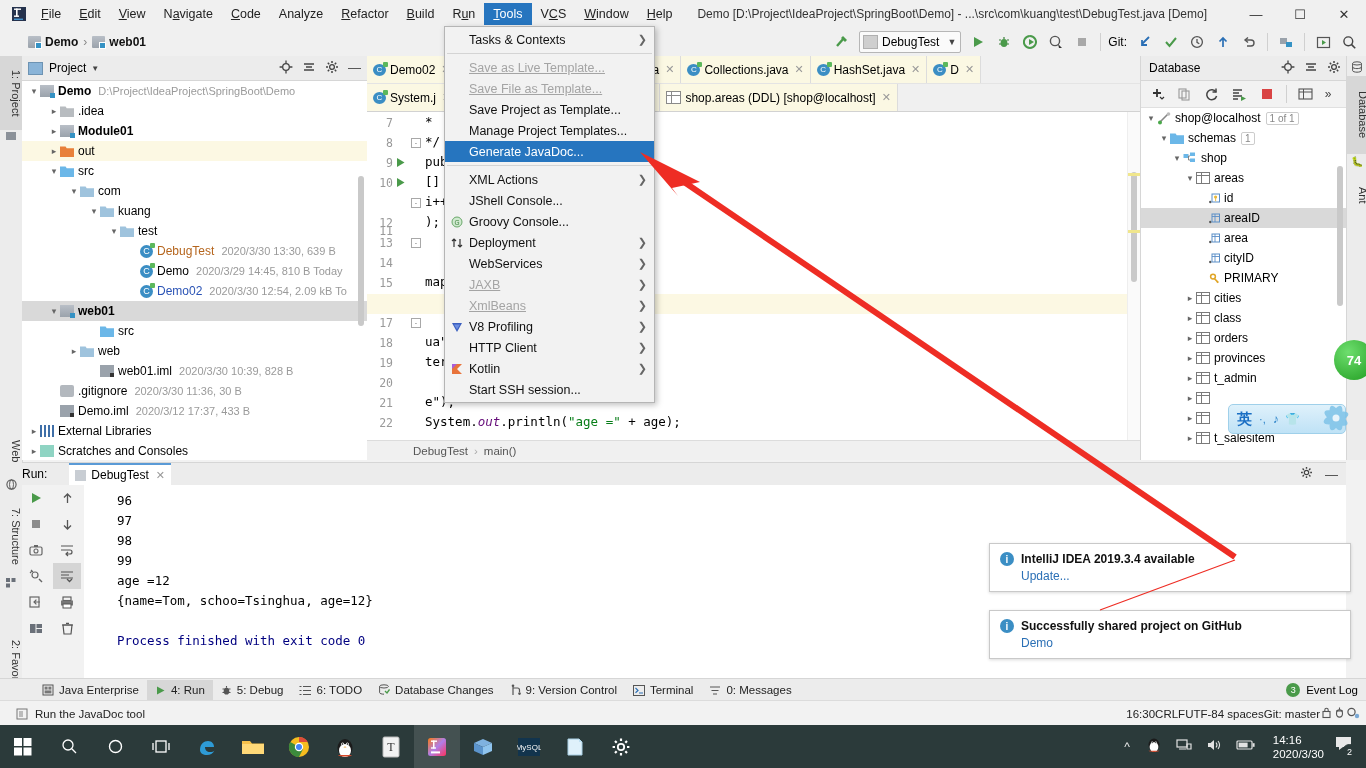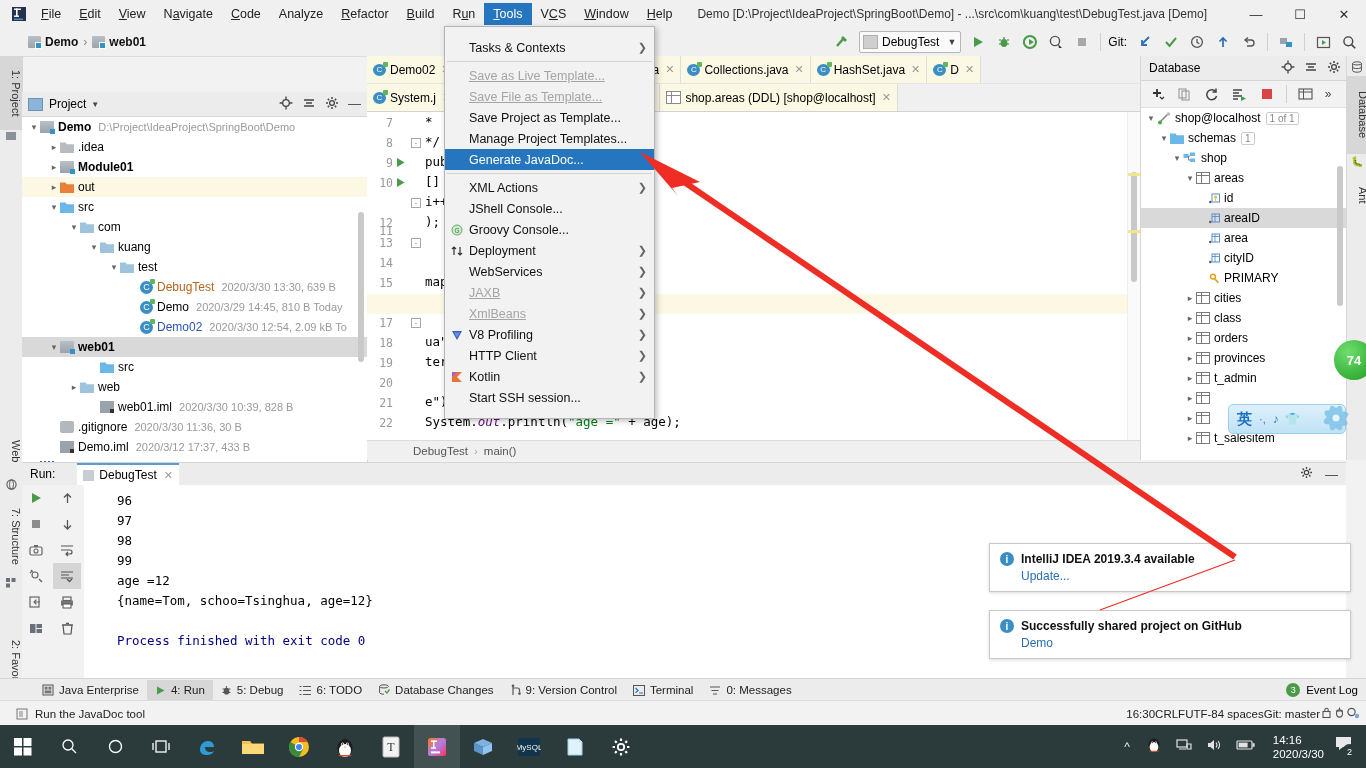--- a/index.html
+++ b/index.html
@@ -27,21 +27,21 @@
   #tb-right{position:absolute;right:0;top:0;height:28px;display:flex;align-items:center;padding-right:4px;}
   .tbtn{width:24px;height:22px;display:flex;align-items:center;justify-content:center;margin:0 1px;}
   #runcfg{display:flex;align-items:center;height:20px;border:1px solid #b6b6b6;background:#fafafa;border-radius:2px;padding:0 4px 0 3px;margin:0 4px;}
   #runcfg .lbl{font-size:12px;margin:0 8px 0 4px;}
   .vsep{width:1px;height:18px;background:#d0d0d0;margin:0 5px;}
   
   #leftstrip{left:0;top:56px;width:22px;height:622px;background:#ececec;border-right:1px solid #d6d6d6;}
   .vtab{position:absolute;left:0;width:22px;writing-mode:vertical-rl;text-orientation:mixed;font-size:11px;color:#333;padding:4px 0;text-align:center;}
   .vtab.sel{background:#d7d7d7;}
   
-  #projpanel{left:22px;top:56px;width:345px;height:404px;background:#fff;border-right:1px solid #d6d6d6;margin-top:36px;}
+  #projpanel{left:22px;top:56px;width:345px;height:404px;background:#fff;border-right:1px solid #d6d6d6;}
   #projhdr{height:24px;background:#ececec;border-bottom:1px solid #d6d6d6;display:flex;align-items:center;}
   #projhdr .t{font-size:12px;margin-left:6px;}
   .tree{position:relative;font-size:12px;}
   .trow{height:20px;display:flex;align-items:center;white-space:nowrap;overflow:hidden;}
   .trow .arrow{width:12px;text-align:center;color:#666;font-size:9px;flex:0 0 12px;}
   .ficon{width:14px;height:12px;margin-right:4px;flex:0 0 14px;}
   .folder{background:#a3c8e8;clip-path:polygon(0 12%,40% 12%,48% 28%,100% 28%,100% 100%,0 100%);}
   .folder.gray{background:#b8bcc0;}
   .folder.orange{background:#e8803a;}
   .folder.srcblue{background:#6bb7e8;}
@@ -96,21 +96,21 @@
   .twbtn.sel{background:#d7d7d7;}
   #statusbar{left:0;top:700px;width:1366px;height:25px;background:#f2f2f2;border-top:1px solid #dcdcdc;display:flex;align-items:center;font-size:11.5px;color:#222;}
   #statusright{position:absolute;right:6px;display:flex;align-items:center;}
   
   #taskbar{left:0;top:725px;width:1366px;height:43px;background:#2b3a3a;display:flex;align-items:center;}
   .tbicon{width:46px;height:43px;display:flex;align-items:center;justify-content:center;}
   .tbicon.act{background:rgba(255,255,255,.12);}
   #tray{position:absolute;right:0;top:0;height:43px;display:flex;align-items:center;padding-right:6px;}
   #clock{color:#fff;font-size:11.5px;text-align:left;line-height:14px;margin:0 10px;}
   
-  #toolsmenu{left:444px;top:26px;width:209px;background:#f2f2f2;border:1px solid #b5b5b5;box-shadow:2px 2px 6px rgba(0,0,0,.25);padding:10px 0;z-index:60;}
+  #toolsmenu{left:444px;top:26px;width:209px;background:#f2f2f2;border:1px solid #b5b5b5;box-shadow:2px 2px 6px rgba(0,0,0,.25);padding:2px 0;z-index:60;}
   .mi{height:21px;display:flex;align-items:center;padding:0 6px 0 24px;font-size:12.5px;color:#111;position:relative;white-space:nowrap;}
   .mi.dis{color:#a4a4a4;text-decoration:underline;}
   .mi.sel{background:#2675bf;color:#fff;}
   .mi .sub{position:absolute;right:7px;color:#666;font-size:11px;}
   .mi .mico{position:absolute;left:5px;width:14px;height:14px;display:flex;align-items:center;justify-content:center;}
   .msep{height:1px;background:#d4d4d4;margin:3px 2px;}
   
   #arrow{left:0;top:0;width:1366px;height:768px;pointer-events:none;z-index:70;}
   
   #ime{left:1228px;top:400px;width:130px;height:38px;z-index:65;}
@@ -754,21 +754,21 @@
         <path d="M1.6 6c0 .9 2 1.6 4.4 1.6s4.4-.7 4.4-1.6" fill="none" stroke="#555" stroke-width="1"></path>
       </svg>
   </div>
   <div class="vtab sel" style="top:20px;height:70px;background:#d7d7d7">Database</div>
   <div style="position:absolute;top:100px;left:4px;width:12px;height:14px;font-size:10px;color:#7a5a2a">🐛</div>
   <div class="vtab" style="top:118px;height:34px">Ant</div>
 </div>
 
 <div id="runpanel" class="abs">
   <div id="runhdr">
-    <span style="margin-left:8px;font-size:12px">Run:</span>
+    <span style="font-size:12px">Run:</span>
     <span style="margin-left:22px;display:flex;align-items:center;background:#fff;height:21px;padding:0 6px;border-top:2px solid #5a9ad6">
       <span style="width:11px;height:11px;background:#c8cdd3;margin-right:5px;display:inline-block"></span>
       <span style="font-size:12px">DebugTest</span>
       <span style="margin-left:7px;color:#999;font-size:11px">✕</span>
     </span>
     <span style="position:absolute;right:8px;display:flex;align-items:center;gap:12px">
       <span>
         <svg width="13" height="13" viewBox="0 0 13 13">
             <circle cx="6.5" cy="6.5" r="2.2" fill="none" stroke="#444" stroke-width="1.2"></circle>
             <g stroke="#444" stroke-width="1.4">

